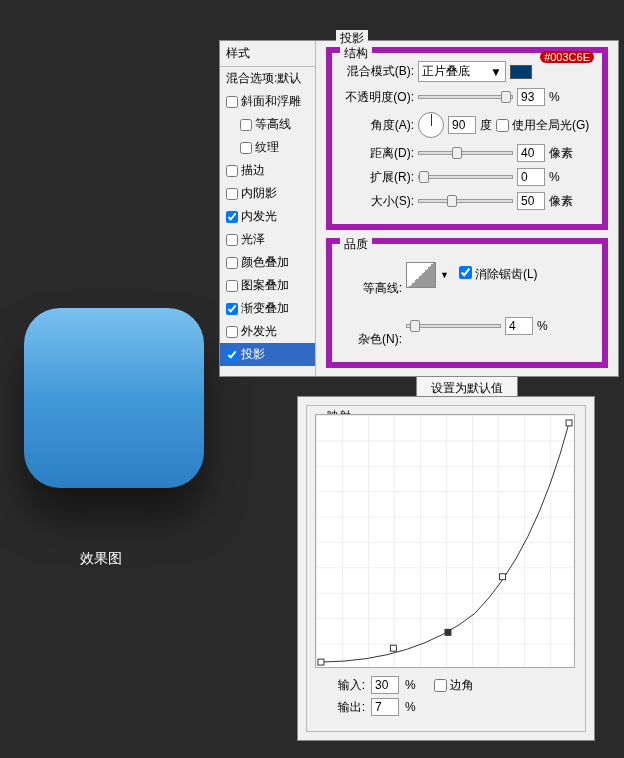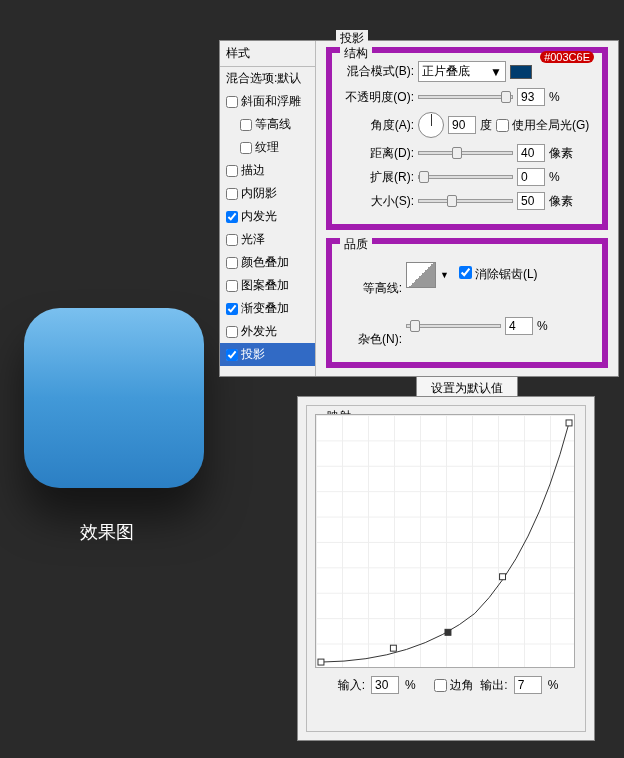--- a/index.html
+++ b/index.html
@@ -1,19 +1,19 @@
 <!DOCTYPE html>
 <html><head>
 <meta charset="utf-8">
 <style>
 * { box-sizing: border-box; margin: 0; padding: 0; font-family: "Microsoft YaHei", SimSun, sans-serif; font-size: 12px; }
 body { background: #2a2a2a; width: 624px; height: 758px; position: relative; }
 
 .icon-preview { position: absolute; left: 24px; top: 308px; width: 180px; height: 180px; border-radius: 36px; background: linear-gradient(to bottom, #7ac0ef 0%, #4299d8 50%, #2b7fc4 100%); box-shadow: 0 30px 40px rgba(0,0,0,0.5); }
-.preview-label { position: absolute; left: 80px; top: 520px; color: #fff; font-size: 18px; }
+.preview-label { position: absolute; left: 80px; top: 550px; color: #fff; font-size: 14px; }
 
 .dialog1 { position: absolute; left: 219px; top: 40px; width: 400px; height: 337px; background: #f0f0f0; border: 1px solid #888; display: flex; }
 .styles-panel { width: 96px; border-right: 1px solid #bbb; display: flex; flex-direction: column; }
 .styles-header { padding: 4px 6px; border-bottom: 1px solid #bbb; background: #f0f0f0; }
 .style-item { padding: 3px 6px; display: flex; align-items: center; gap: 3px; cursor: pointer; }
 .style-item.selected { background: #316ac5; color: #fff; }
 .style-item.sub { padding-left: 20px; }
 .style-item input[type=checkbox] { width: 12px; height: 12px; }
 
 .right-panel { flex: 1; padding: 6px 10px; position: relative; }
@@ -37,21 +37,21 @@
 .layer-knockout { text-align: center; margin-bottom: 6px; }
 
 .dialog1-title { position: absolute; left: 336px; top: 30px; background: #f0f0f0; padding: 0 4px; z-index: 2; }
 
 .curve-dialog { position: absolute; left: 297px; top: 396px; width: 298px; height: 345px; background: #f0f0f0; border: 1px solid #888; padding: 8px; }
 .curve-title { position: absolute; top: 2px; left: 16px; background: #f0f0f0; padding: 0 4px; }
 .curve-fieldset { border: 1px solid #bbb; padding: 8px; height: 100%; position: relative; }
 .curve-canvas { width: 260px; height: 254px; background: #fff; border: 1px solid #aaa; position: relative; margin-bottom: 8px; }
 .curve-grid { position: absolute; inset: 0; background-image: linear-gradient(to right, #eee 1px, transparent 1px), linear-gradient(to bottom, #eee 1px, transparent 1px); background-size: 26px 25.4px; }
 .curve-path { position: absolute; inset: 0; }
-.curve-inputs { display: flex; flex-direction: row; gap: 4px; padding-left: 20px; }
+.curve-inputs { display: flex; flex-direction: column; gap: 4px; padding-left: 20px; }
 .curve-row { display: flex; align-items: center; gap: 6px; }
 .curve-row label:first-child { width: 30px; text-align: right; }
 </style>
 </head>
 <body>
 
 <div class="icon-preview"></div>
 <div class="preview-label">效果图</div>
 
 <span class="dialog1-title">投影</span>

